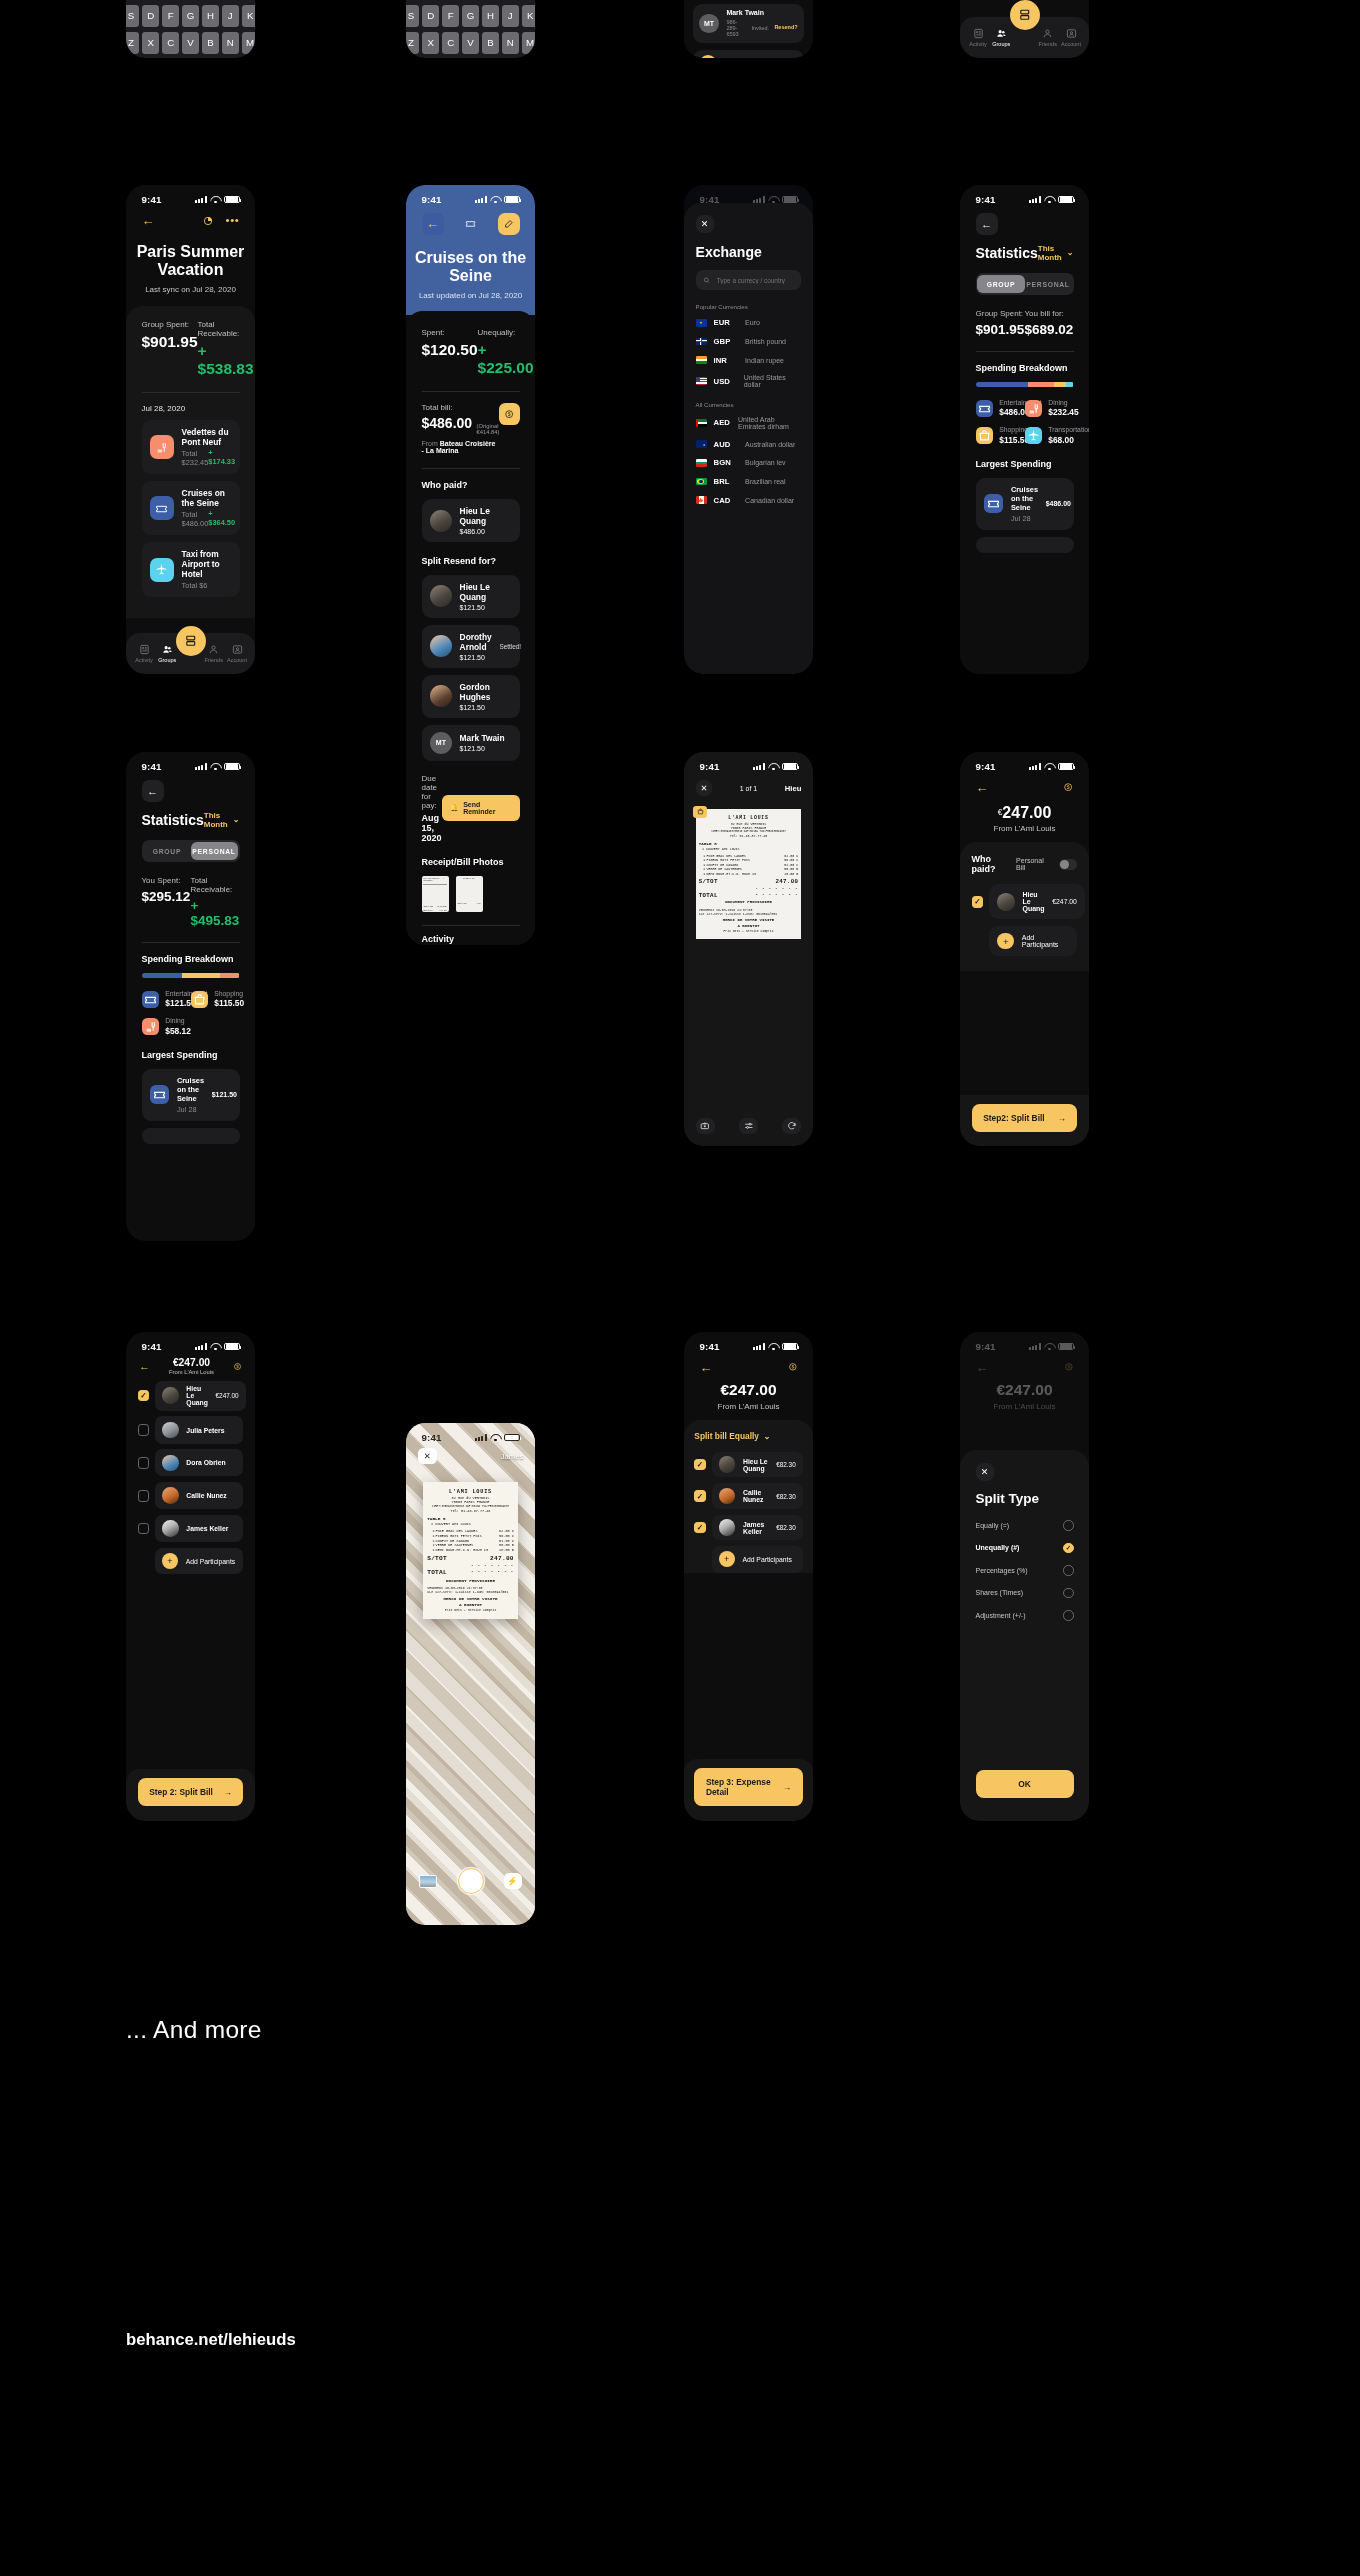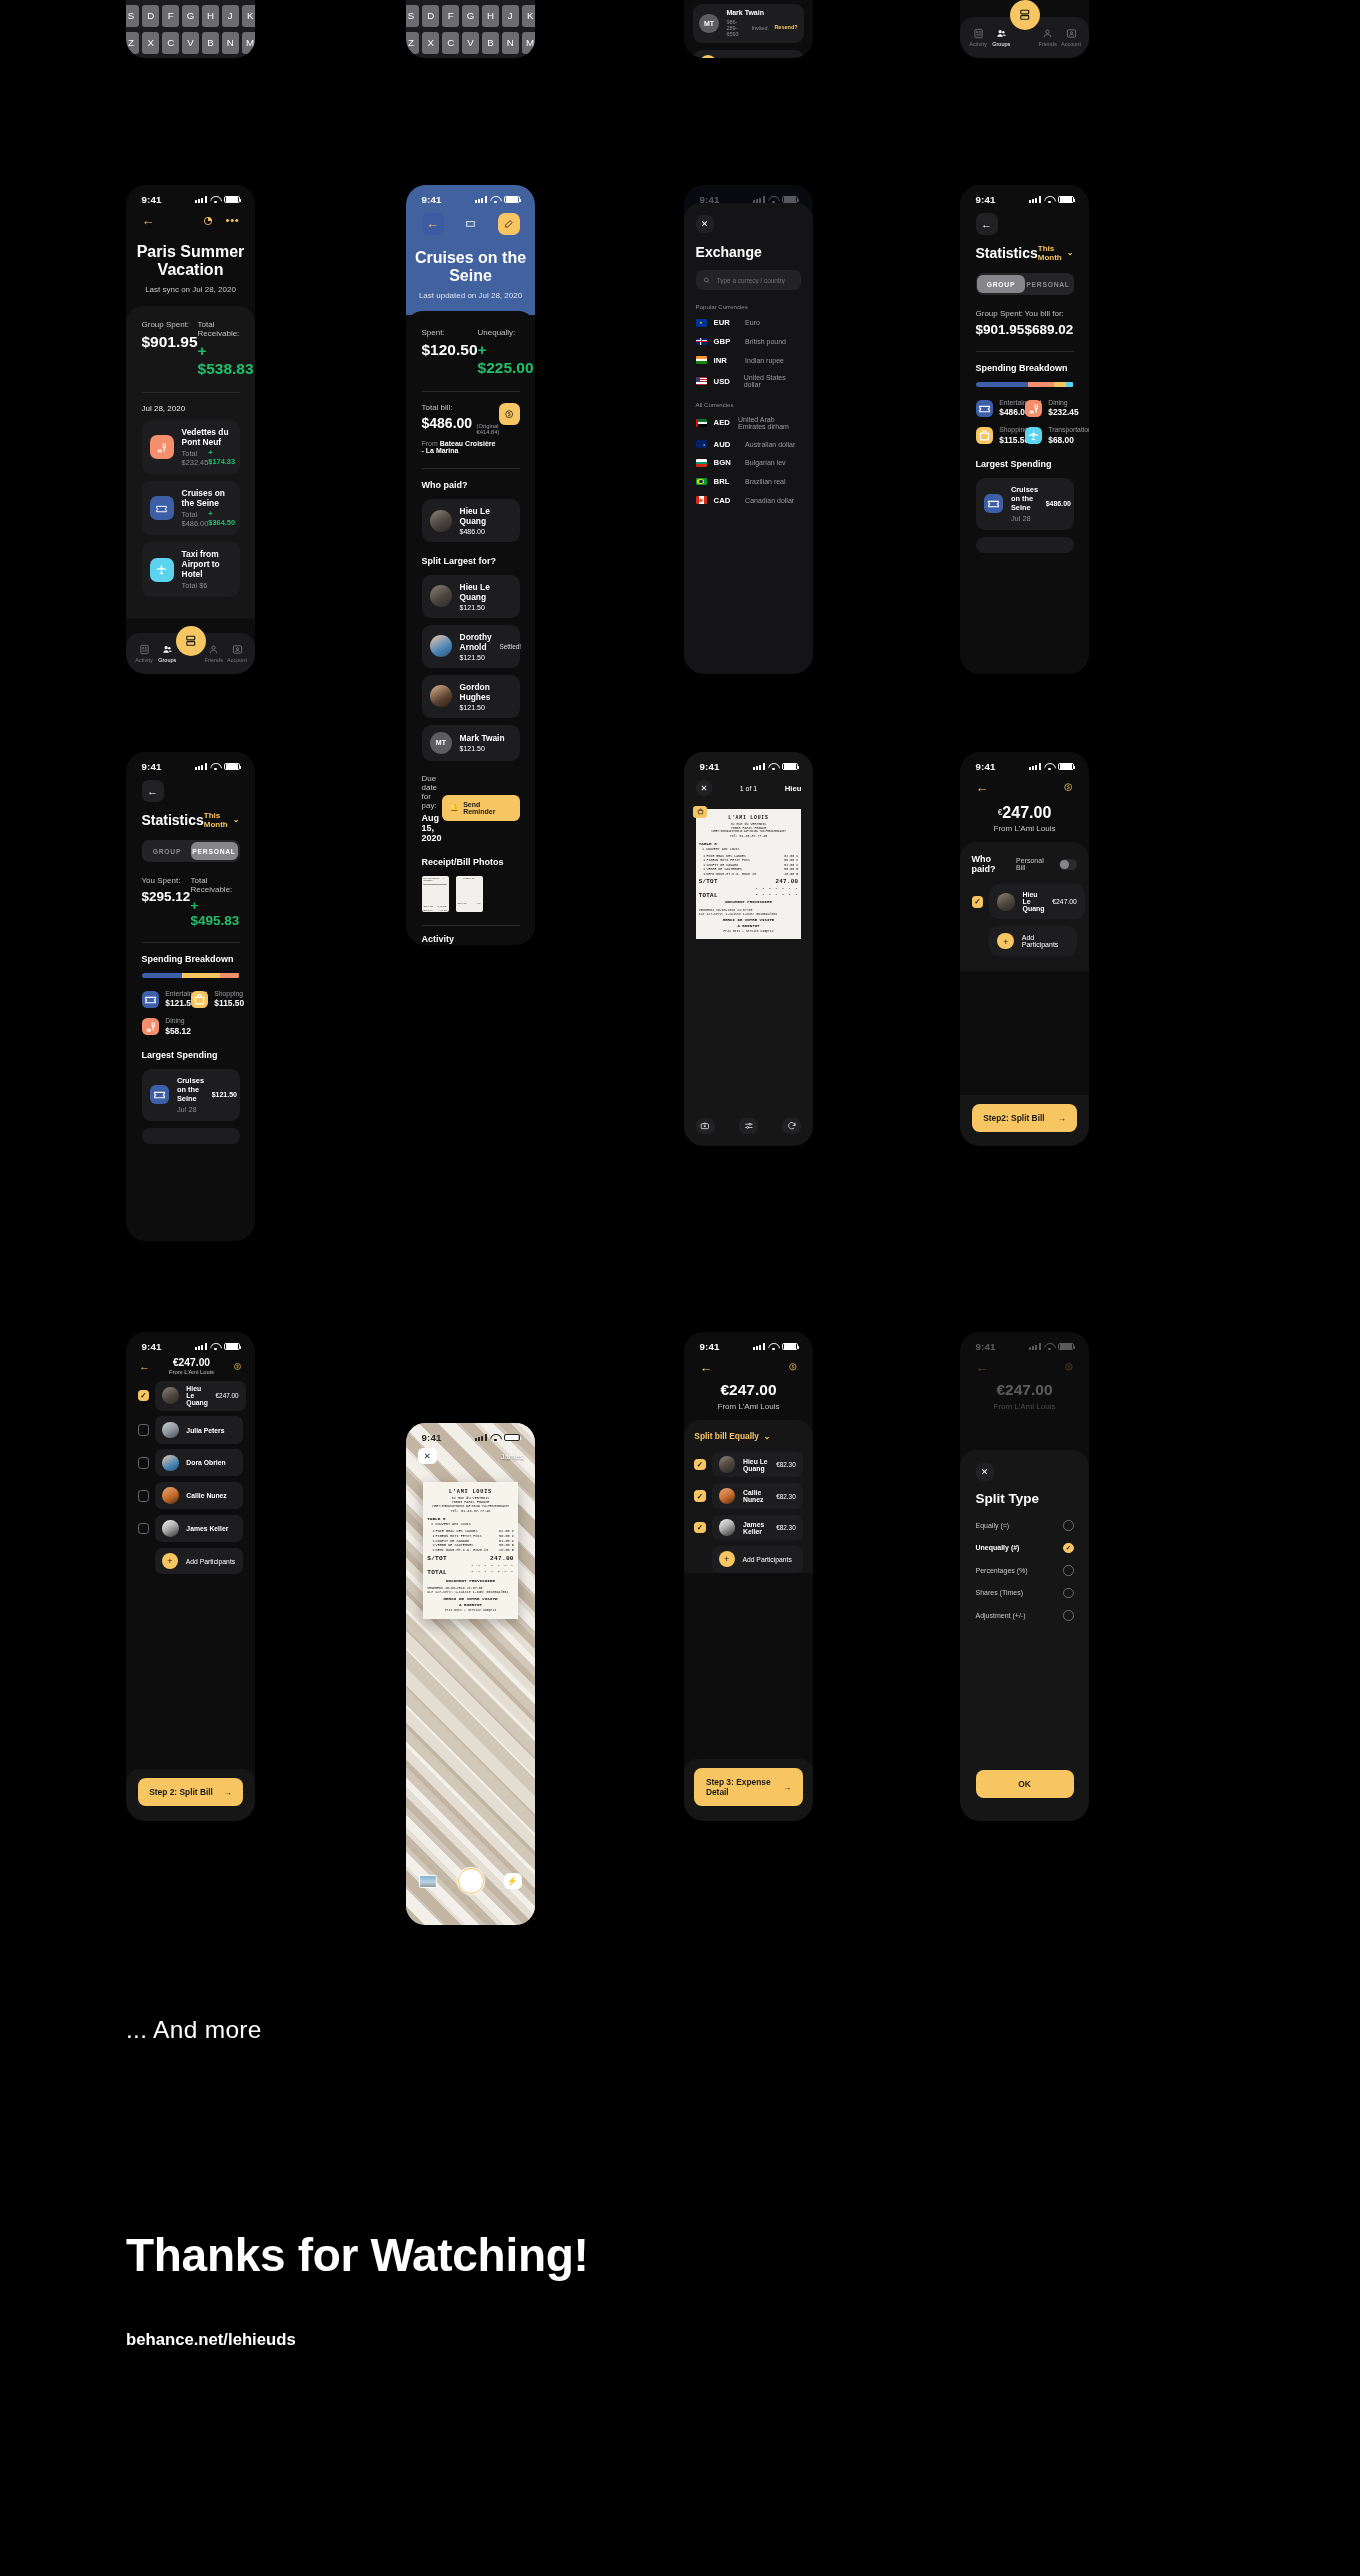--- a/index.html
+++ b/index.html
@@ -415,21 +415,21 @@
     </div>
     <div class="hr"></div>
     <div class="sect" style="margin-top:0">Who paid?</div>
     <div class="item">
       <div class="avatar av1"></div>
       <div>
             <div class="nm">Hieu Le Quang</div>
             <div style="font-size:7px;margin-top:1.9px">$486.00</div>
           </div>
     </div>
-    <div class="sect">Split Largest for?</div>
+    <div class="sect">Split Resend for?</div>
 
     <div class="item">
       <div class="avatar av1"></div>
       <div>
             <div class="nm">Hieu Le Quang</div>
             <div style="font-size:7px;margin-top:1.9px">$121.50</div>
           </div>
     </div>
     <div class="item">
       <div class="avatar av2"></div>
@@ -1252,17 +1252,16 @@
     </div>
     <div style="position:absolute;left:15.5px;right:15.5px;bottom:23px">
       <div class="btn-amber" style="justify-content:center">
         <span>OK</span>
       </div>
     </div>
   </div>
 </div>
 
 <div style="position:absolute;left:126px;top:2016px;font-size:24.5px;font-weight:400;letter-spacing:0.3px">... And more</div>
-<div style="position:absolute;left:126px;top:2228px;font-size:46px;font-weight:700;letter-spacing:-0.3px">Thanks for Watching!</div>
 <div style="position:absolute;left:126px;top:2330px;font-size:16.7px;font-weight:700">behance.net/lehieuds</div>
 
 </div>
 
 
 </body></html>

